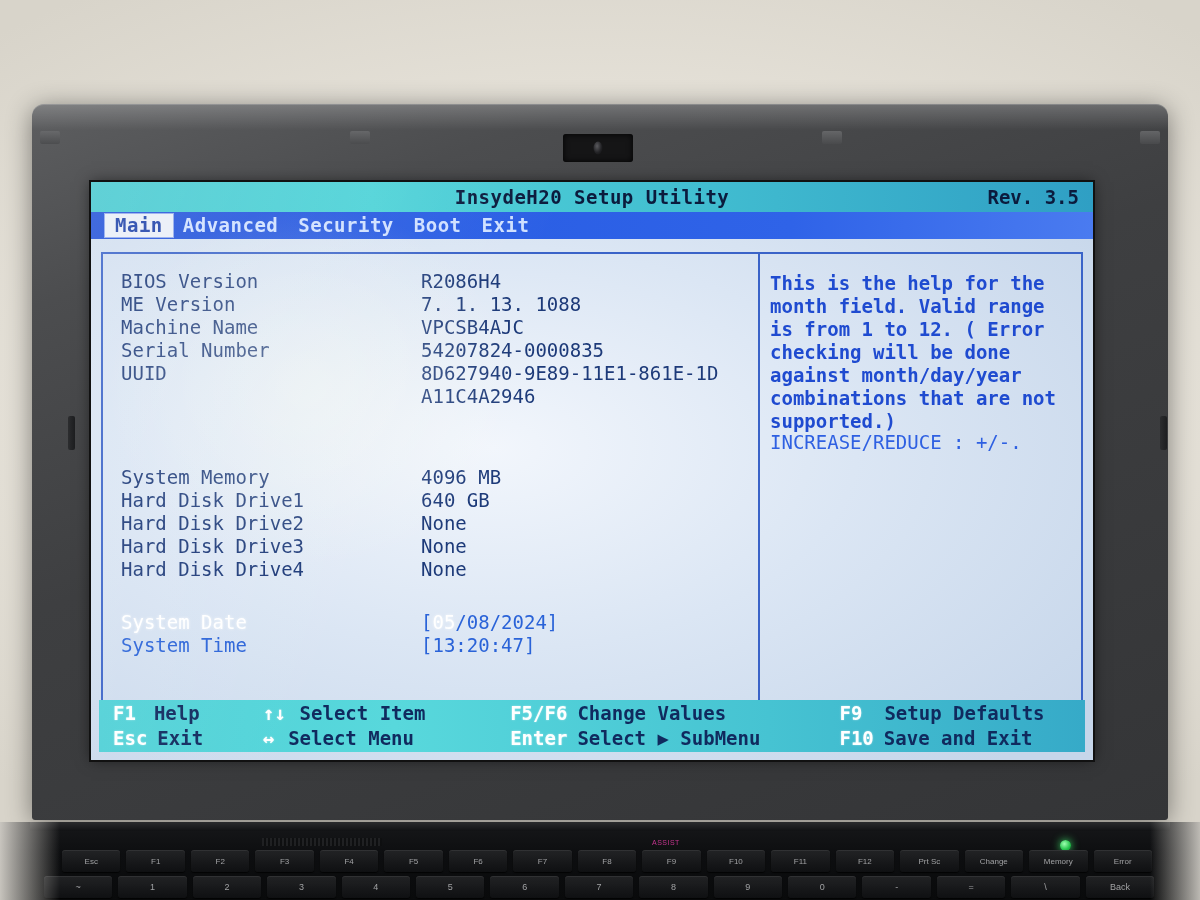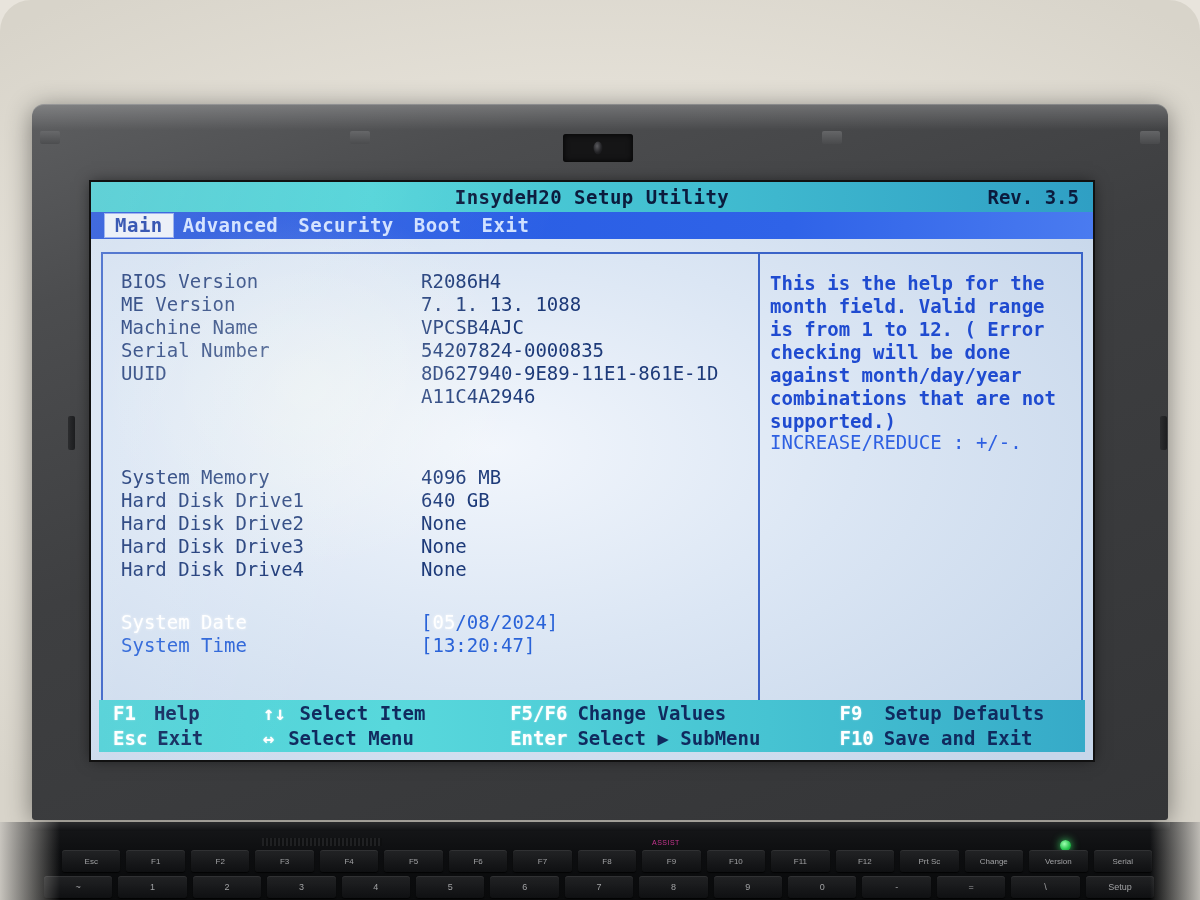--- a/index.html
+++ b/index.html
@@ -10,21 +10,20 @@
     font-family: "DejaVu Sans Mono", monospace;
     overflow: hidden;
     position: relative;
   }
 
   
   #photo {
     position: absolute; inset: 0;
     background:
       radial-gradient(ellipse 900px 500px at 50% 45%, #f2efe8 0%, #e6e2d9 55%, #d8d4ca 100%);
-    border-radius: 31px;
   }
 
   
   #laptop-lid {
     position: absolute;
     left: 32px; top: 104px; width: 1136px; height: 716px;
     background: linear-gradient(160deg, #5d5e60 0%, #4c4d4f 18%, #3e3f41 45%, #343537 100%);
     border-radius: 12px 12px 3px 3px;
     box-shadow: 0 4px 26px rgba(0,0,0,.45), inset 0 1px 0 rgba(255,255,255,.18);
   }
@@ -395,37 +394,37 @@
         <div class="key">F5</div>
         <div class="key">F6</div>
         <div class="key">F7</div>
         <div class="key">F8</div>
         <div class="key">F9</div>
         <div class="key">F10</div>
         <div class="key">F11</div>
         <div class="key">F12</div>
         <div class="key">Prt Sc</div>
         <div class="key">Change</div>
-        <div class="key">Version</div>
-        <div class="key">Serial</div>
+        <div class="key">Memory</div>
+        <div class="key">Error</div>
       </div>
     <div id="key-row-num">
         <div class="key num">~</div>
         <div class="key num">1</div>
         <div class="key num">2</div>
         <div class="key num">3</div>
         <div class="key num">4</div>
         <div class="key num">5</div>
         <div class="key num">6</div>
         <div class="key num">7</div>
         <div class="key num">8</div>
         <div class="key num">9</div>
         <div class="key num">0</div>
         <div class="key num">-</div>
         <div class="key num">=</div>
         <div class="key num">\</div>
-        <div class="key num">Setup</div>
+        <div class="key num">Back</div>
       </div>
     <div id="deck-left-shadow"></div>
     <div id="deck-right-shadow"></div>
   </div>
 
 </div>
 
 </body></html>

